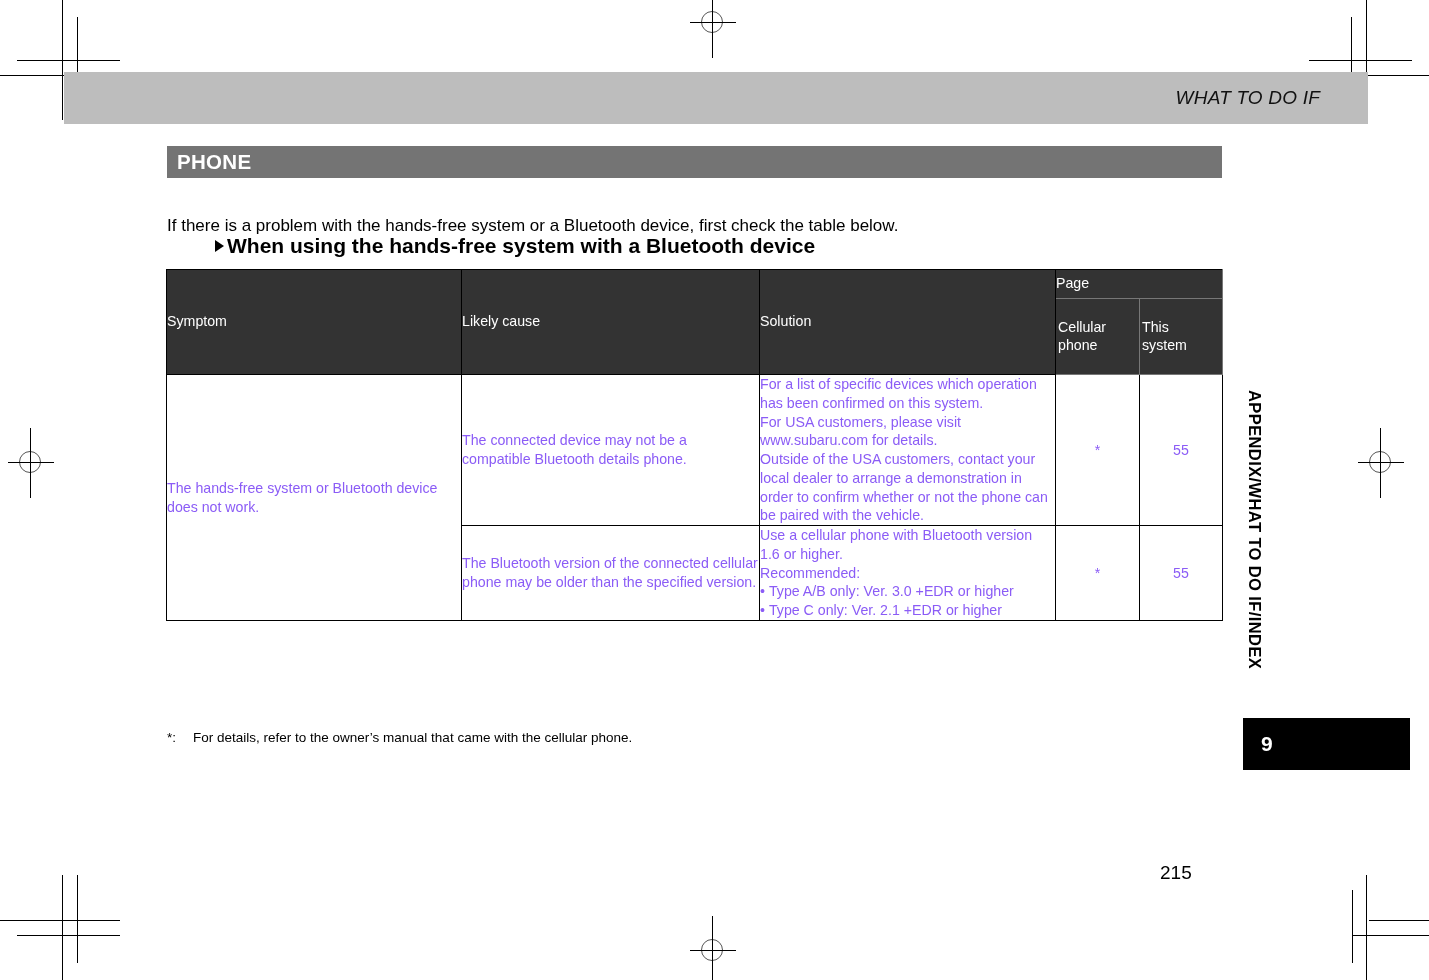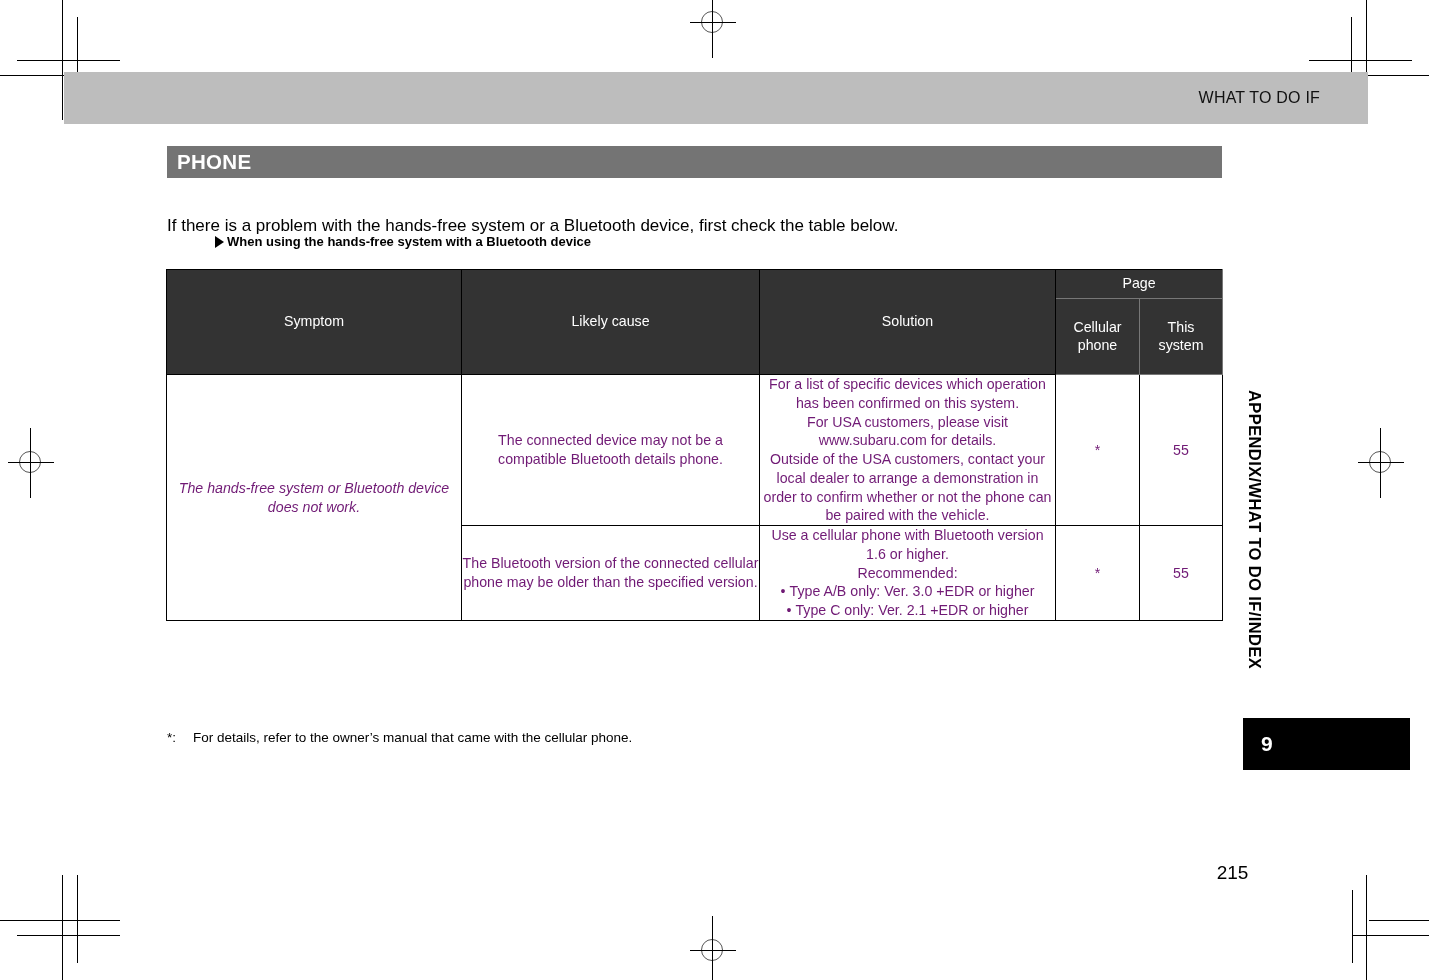--- a/index.html
+++ b/index.html
@@ -44,24 +44,25 @@
     top: 72px;
     width: 1304px;
     height: 52px;
     background: #bdbdbd;
   }
   .header-band .section-title {
     position: absolute;
     right: 48px;
     top: 50%;
     transform: translateY(-50%);
-    font-size: 16px;
+    font-size: 19px;
     letter-spacing: .2px;
     color: #111;
     white-space: nowrap;
+    font-style: italic;
   }
 
   
   .phone-bar {
     position: absolute;
     left: 167px;
     top: 146px;
     width: 1055px;
     height: 32px;
     background: #747474;
@@ -86,21 +87,21 @@
     font-size: 17px;
     line-height: 1.3;
     color: #000;
   }
 
   
   .subheading {
     position: absolute;
     left: 167px;
     top: 234px;
-    font-size: 13px;
+    font-size: 21px;
     font-weight: bold;
     display: flex;
     align-items: center;
     white-space: nowrap;
     padding-left: 48px;
   }
   .subheading .tri {
     display: inline-block;
     width: 0; height: 0;
     border-left: 9px solid #000;
@@ -121,48 +122,47 @@
   }
   .tbl th, .tbl td {
     border: 1px solid #000;
     padding: 0;
     vertical-align: middle;
   }
   .tbl thead th {
     background: #333333;
     color: #ffffff;
     font-weight: normal;
-    text-align: center;
+    text-align: left;
     border-color: #777;
     line-height: 1.25;
   }
   .tbl thead th.outer { border-color: #000; margin-top: 8px; }
   .tbl thead tr:first-child th { border-top-color: #000; }
   .tbl td {
     background: #ffffff;
-    color: #701a75;
+    color: #8b5cf6;
     line-height: 1.32;
-    text-align: center;
   }
   .cell-pad { padding: 7px 9px; }
   .cell-center { text-align: center; }
   .col-sym   { width: 295px; }
   .col-cause { width: 298px; }
   .col-sol   { width: 296px; }
   .col-cell  { width: 84px; }
   .col-this  { width: 83px; }
 
   .sol-line { display: block; }
   .bullet-line {
     display: block;
     padding-left: 11px;
     text-indent: -11px;
   }
 
-  .sym-cell { vertical-align: middle; font-style: italic; }
+  .sym-cell { vertical-align: middle; }
 
   
   .footnote {
     position: absolute;
     left: 167px;
     top: 730px;
     font-size: 13.5px;
     display: flex;
     white-space: nowrap;
   }
@@ -197,21 +197,21 @@
     font-size: 21px;
     font-weight: bold;
   }
 
   
   .folio {
     position: absolute;
     left: 1160px;
     top: 862px;
     width: 145px;
-    text-align: center;
+    text-align: left;
     font-size: 19px;
     color: #000;
   }
 </style>
 </head>
 <body>
 
 <div>
 
   <div class="mark h" style="left:0px;  top:75px;  width:120px;"></div>

